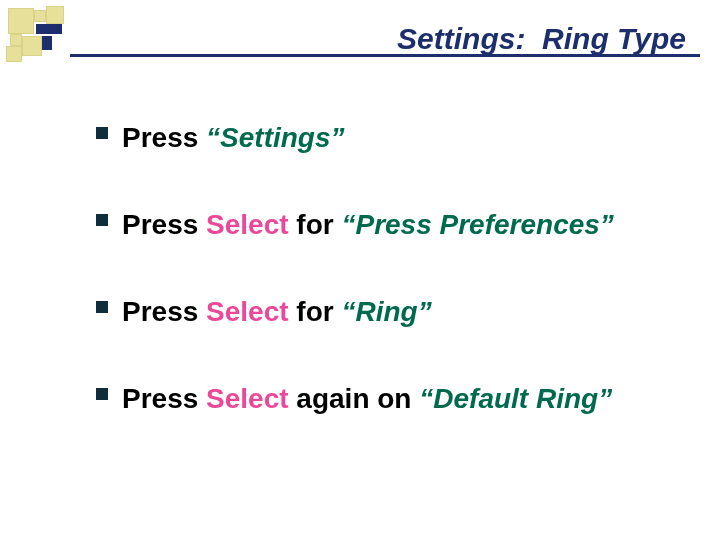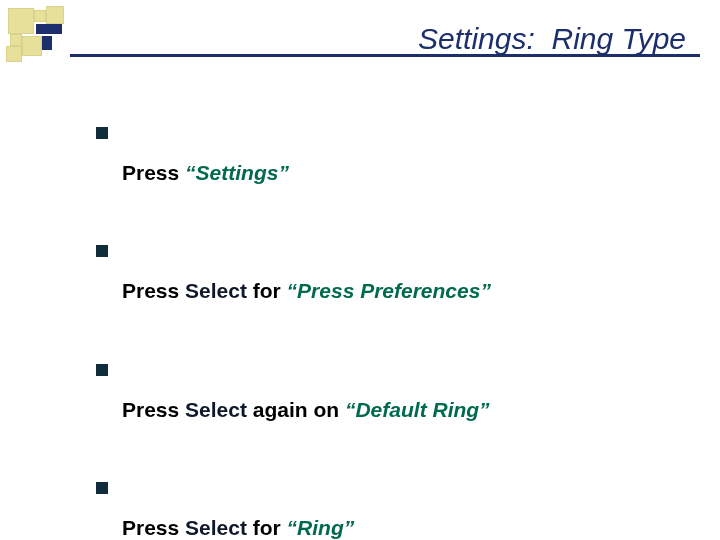--- a/index.html
+++ b/index.html
@@ -39,21 +39,21 @@
     right: 20px;
     top: 54px;
     height: 3px;
     background: #1c2e6b;
   }
   .slide-title {
     position: absolute;
     top: 22px;
     right: 34px;
     font-size: 30px;
-    font-weight: normal;
+    font-weight: bold;
     font-style: italic;
     color: #1c2e6b;
     white-space: pre;
   }
   .bullets {
     position: absolute;
     left: 96px;
     top: 120px;
     right: 40px;
   }
@@ -64,28 +64,27 @@
   }
   .square-bullet {
     flex: 0 0 auto;
     width: 12px;
     height: 12px;
     background: #0f2d3a;
     margin-top: 7px;
     margin-right: 14px;
   }
   .bullet-text {
-    font-size: 21px;
+    font-size: 28px;
     font-weight: bold;
     color: #000;
     line-height: 1.25;
-    margin-top: 40px;
   }
   .bullet-text .select {
-    color: #0f172a;
+    color: #ec4899;
   }
   .bullet-text .quoted {
     color: #006a4e;
     font-style: italic;
   }
 </style>
 </head>
 <body>
 
 <div class="slide">
@@ -117,25 +116,25 @@
     <div class="bullet-row">
       <div class="square-bullet"></div>
       <div class="bullet-text">
         <span>Press </span><span class="select">Select</span><span> for </span><span class="quoted">“Press Preferences”</span>
       </div>
     </div>
 
     <div class="bullet-row">
       <div class="square-bullet"></div>
       <div class="bullet-text">
-        <span>Press </span><span class="select">Select</span><span> again on </span><span class="quoted">“Default Ring”</span>
+        <span>Press </span><span class="select">Select</span><span> for </span><span class="quoted">“Ring”</span>
       </div>
     </div>
 
     <div class="bullet-row">
       <div class="square-bullet"></div>
       <div class="bullet-text">
-        <span>Press </span><span class="select">Select</span><span> for </span><span class="quoted">“Ring”</span>
+        <span>Press </span><span class="select">Select</span><span> again on </span><span class="quoted">“Default Ring”</span>
       </div>
     </div>
 
   </div>
 </div>
 
 </body></html>

